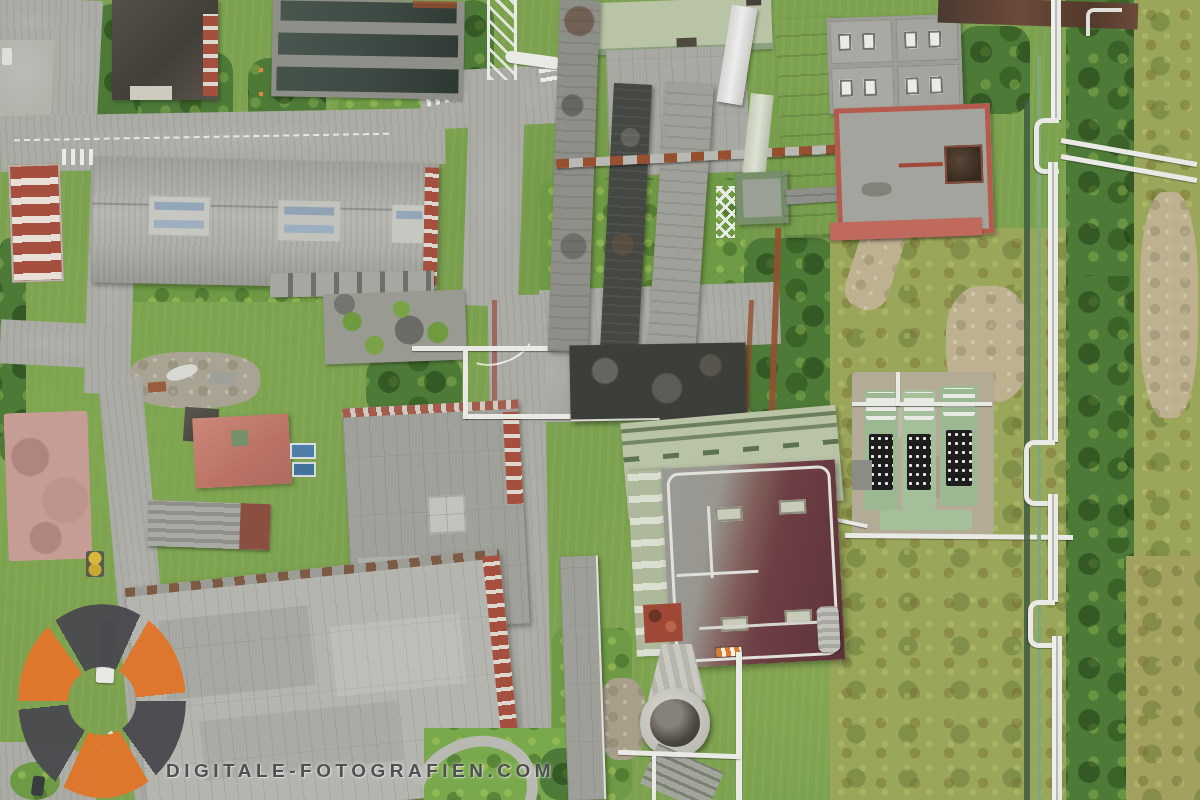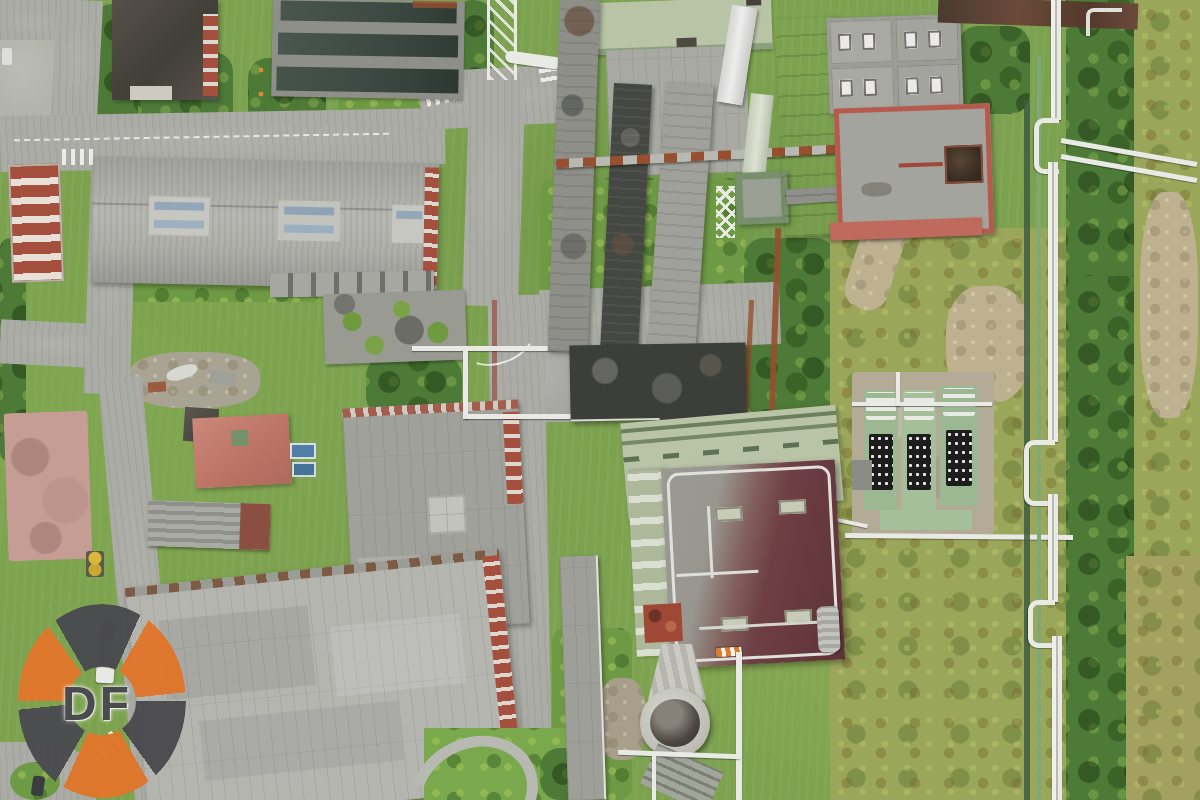--- a/index.html
+++ b/index.html
@@ -315,15 +315,15 @@
   <div class="abs pipew" style="left:736px;top:652px;width:6px;height:148px;"></div>
   <div class="abs pipew" style="left:618px;top:752px;width:122px;height:5px;transform:rotate(2deg);"></div>
   <div class="abs pipew" style="left:652px;top:756px;width:4px;height:44px;"></div>
 
   <div class="abs" style="left:100px;top:620px;width:14px;height:50px;background:linear-gradient(180deg,#3f4244,#55585a);transform:rotate(3deg);border-radius:2px;"></div>
   <div class="abs" style="left:96px;top:666px;width:18px;height:17px;background:#e8e9e4;transform:rotate(3deg);border-radius:3px;box-shadow:0 1px 2px rgba(0,0,0,.4);"></div>
   <div class="abs" style="left:2px;top:48px;width:10px;height:17px;background:#dddedb;border-radius:2px;"></div>
   <div class="abs" style="left:32px;top:776px;width:12px;height:20px;background:#3a3d3f;border-radius:3px;transform:rotate(8deg);"></div>
 
   <div class="abs aperture" style="left:18px;top:604px;width:168px;height:194px;"></div>
-  <div class="abs df" style="left:62px;top:676px;">DF</div>
+  <div class="abs site" style="left:166px;top:760px;">DIGITALE-FOTOGRAFIEN.COM</div>
 
 </div>
 
 </body></html>

